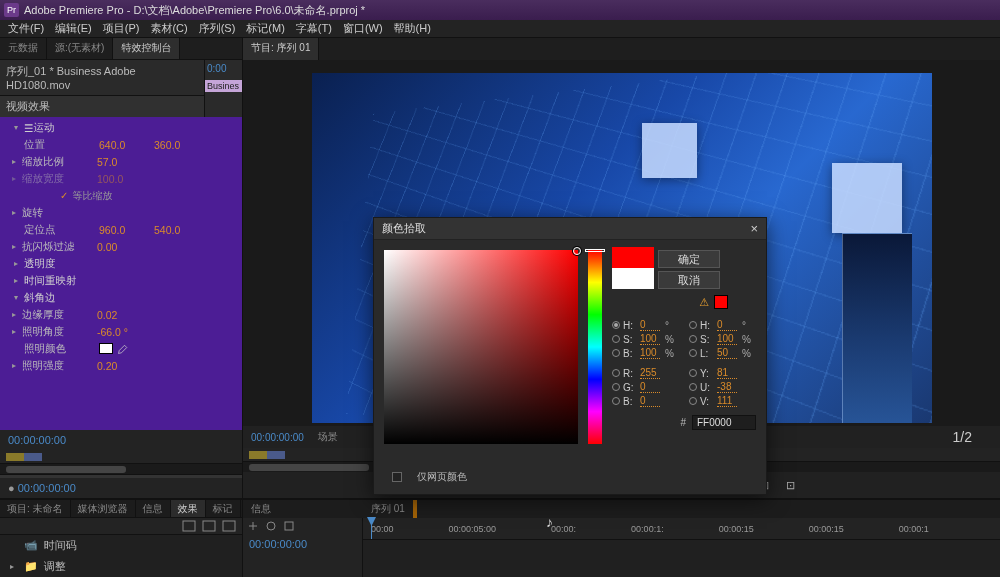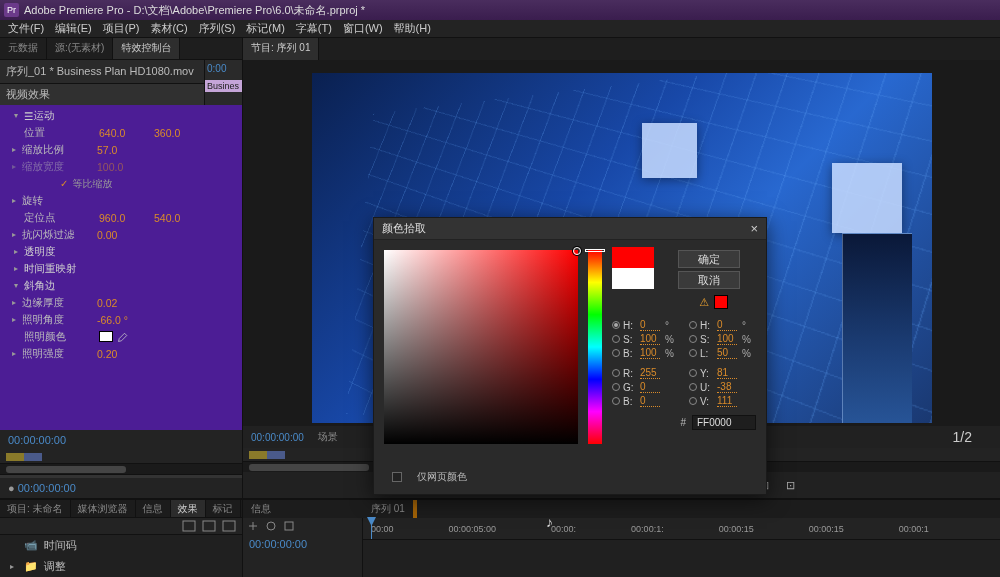--- a/index.html
+++ b/index.html
@@ -122,21 +122,21 @@
 
 <div class="workspace">
   <div class="left-panel">
     <div class="tabs">
       <div class="tab">元数据</div>
       <div class="tab">源:(无素材)</div>
       <div class="tab active">特效控制台</div>
     </div>
     <div style="display:flex;">
       <div style="flex:1;">
-        <div class="seq-header">序列_01 * Business Plan HD1080.mov</div>
+        <div class="seq-header">序列_01 * Business Adobe HD1080.mov</div>
         <div class="section-title">视频效果</div>
       </div>
       <div style="width:38px;background:#2a2a2a;border-left:1px solid #111;">
         <div style="height:20px;padding:3px 2px;color:#4a8ac8;font-size:10px;">0:00</div>
         <div style="background:#c5a5d8;color:#222;font-size:9px;padding:1px 2px;">Busines</div>
       </div>
     </div>
 
     <div class="effect-group">
       <div class="effect-row header"><span class="tri">▾</span>☰ <span>运动</span></div>
@@ -335,21 +335,21 @@
     <span class="dlg-close">×</span>
   </div>
   <div class="dlg-body">
     <div class="sat-box">
       <div class="sat-handle"></div>
     </div>
     <div class="hue-strip">
       <div class="hue-ind"></div>
     </div>
     <div class="dlg-right">
-      <div style="display:flex;gap:24px;">
+      <div style="display:flex;gap:4px;">
         <div class="preview-row">
           <div class="preview-box">
             <div class="preview-top"></div>
             <div class="preview-bot"></div>
           </div>
         </div>
         <div class="btn-row">
           <div class="dlg-btn">确定</div>
           <div class="dlg-btn">取消</div>
         </div>

